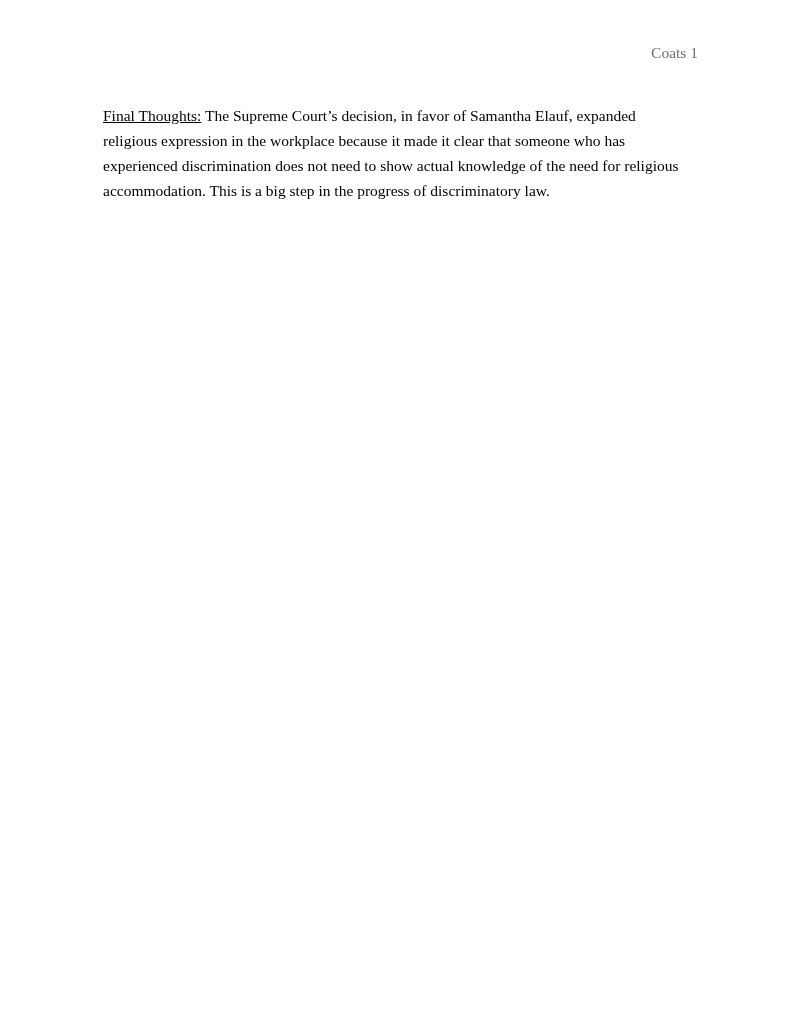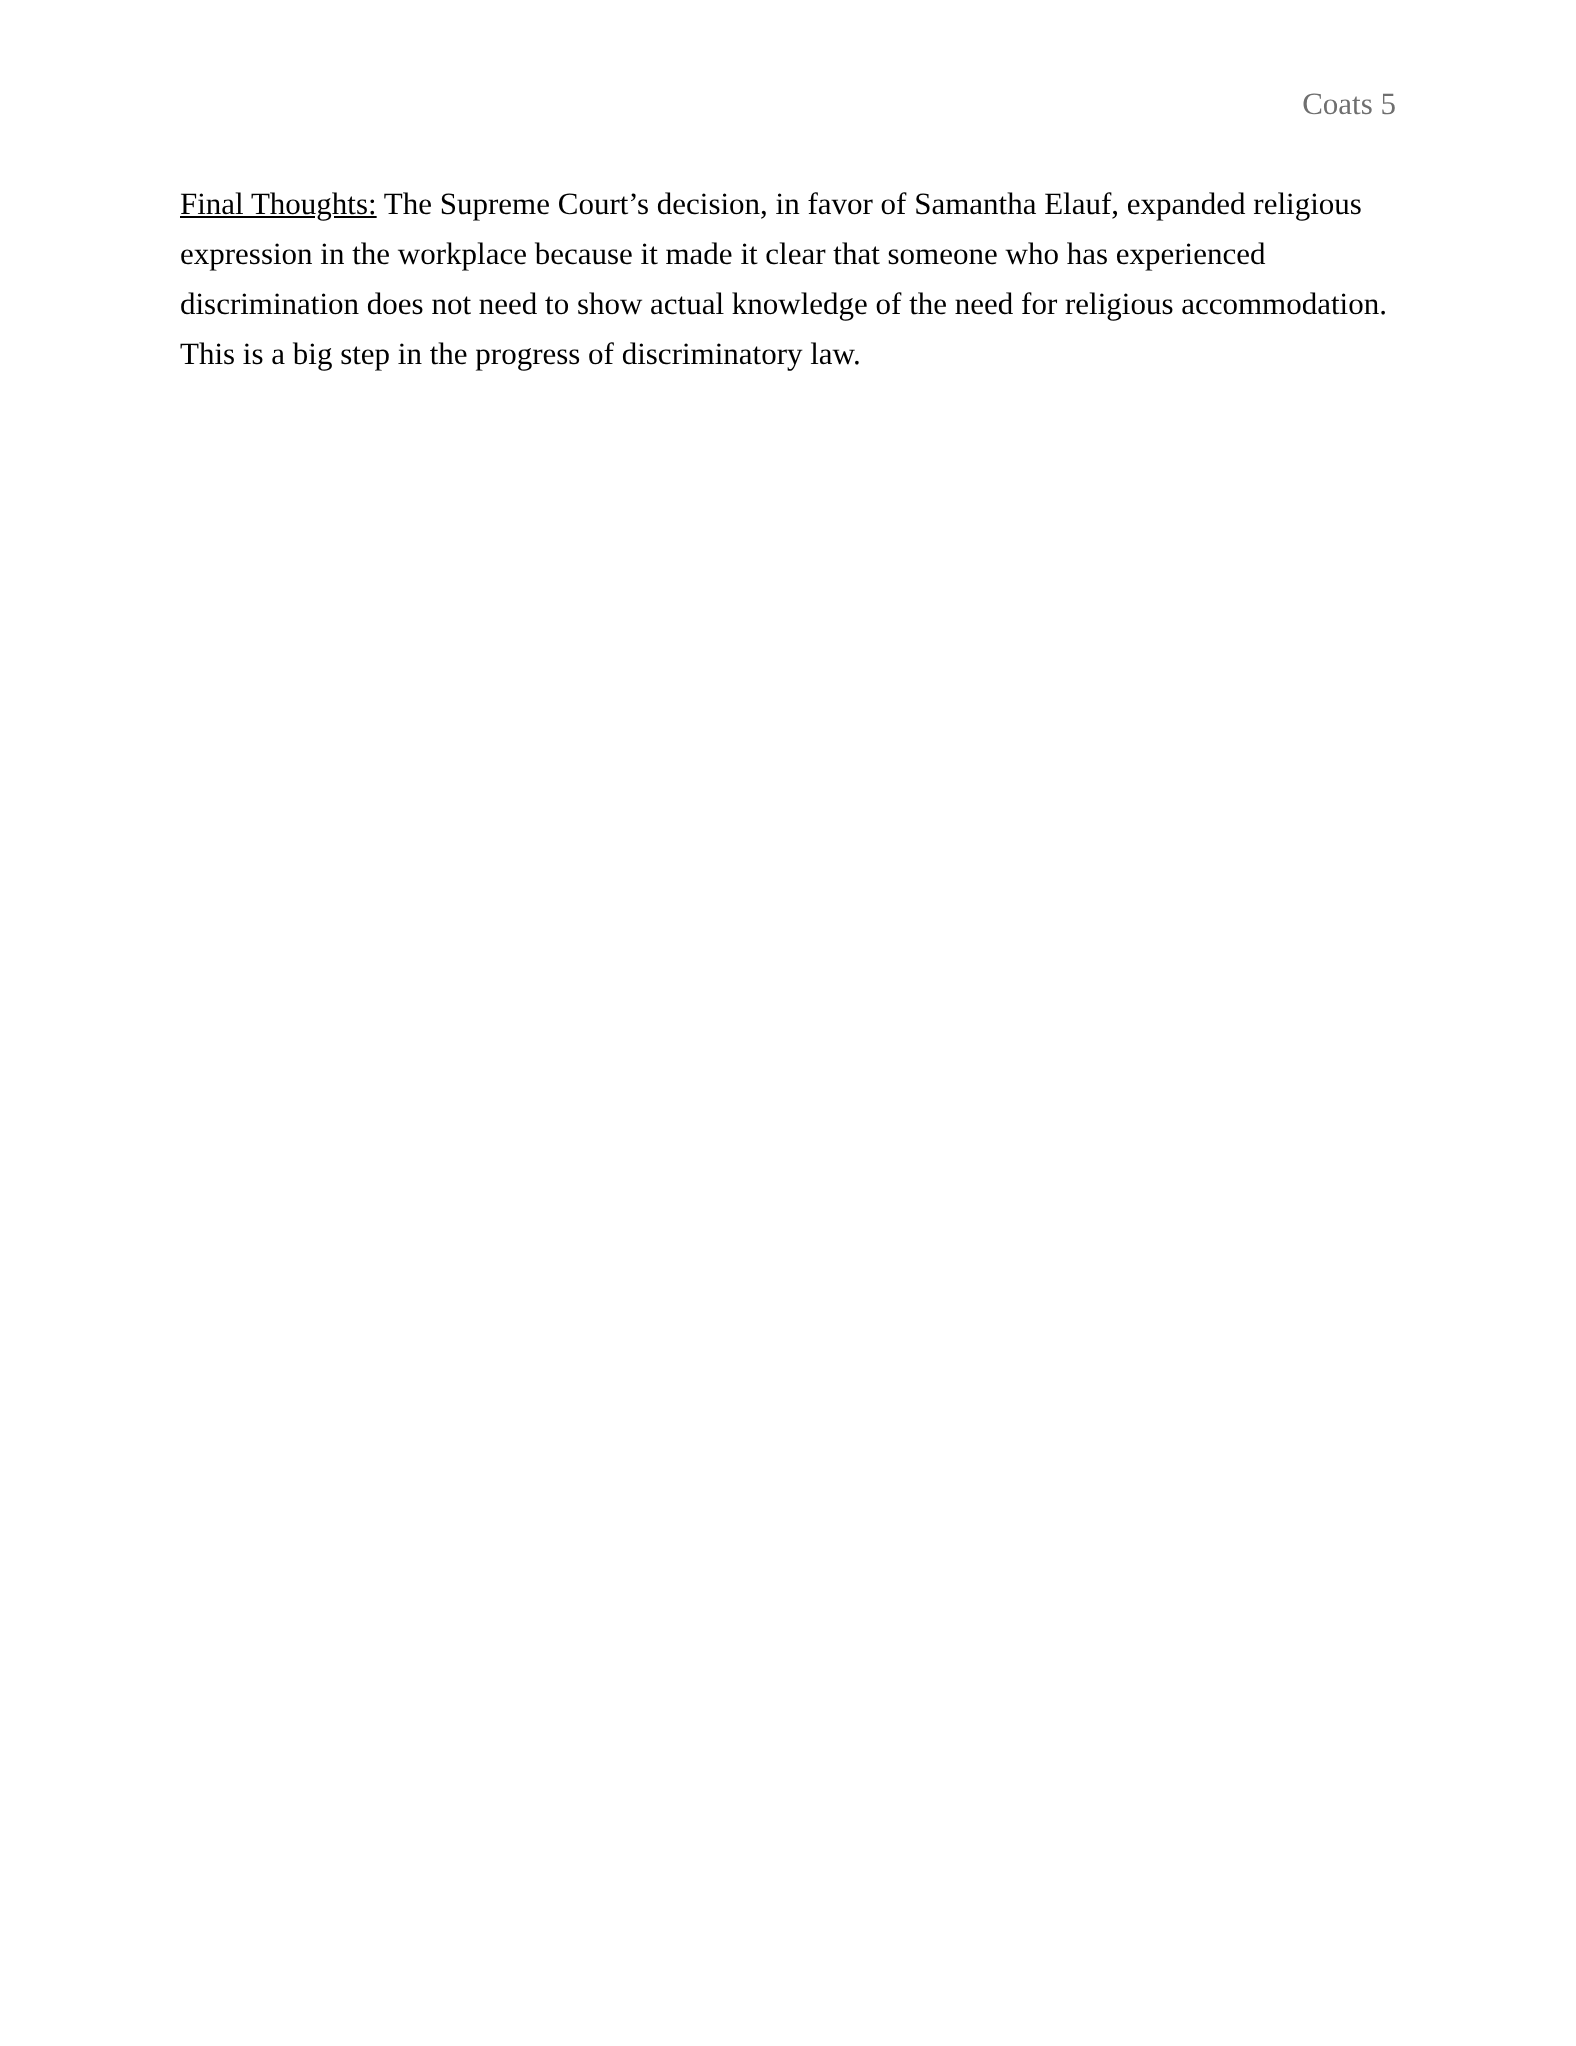--- a/index.html
+++ b/index.html
@@ -25,36 +25,36 @@
     line-height: 16px;
     color: #6f6f6f;
   }
   .page-body {
     position: absolute;
     top: 90px;
     left: 90px;
     width: 612px;
   }
   .paragraph {
-    margin: 0;
+    margin: 13px;
     font-size: 15.5px;
     line-height: 25px;
     color: #000000;
     text-align: left;
   }
   .lead-underline {
     text-decoration: underline;
   }
 </style>
 </head>
 <body>
 
 <div class="page">
 
   <div class="page-header">
-    <span>Coats 5</span>
+    <span>Coats 1</span>
   </div>
 
   <div class="page-body">
     <p class="paragraph"><span class="lead-underline">Final Thoughts:</span><span> The Supreme Court’s decision, in favor of Samantha Elauf, expanded religious expression in the workplace because it made it clear that someone who has experienced discrimination does not need to show actual knowledge of the need for religious accommodation. This is a big step in the progress of discriminatory law.</span></p>
   </div>
 
 </div>
 
 </body></html>

